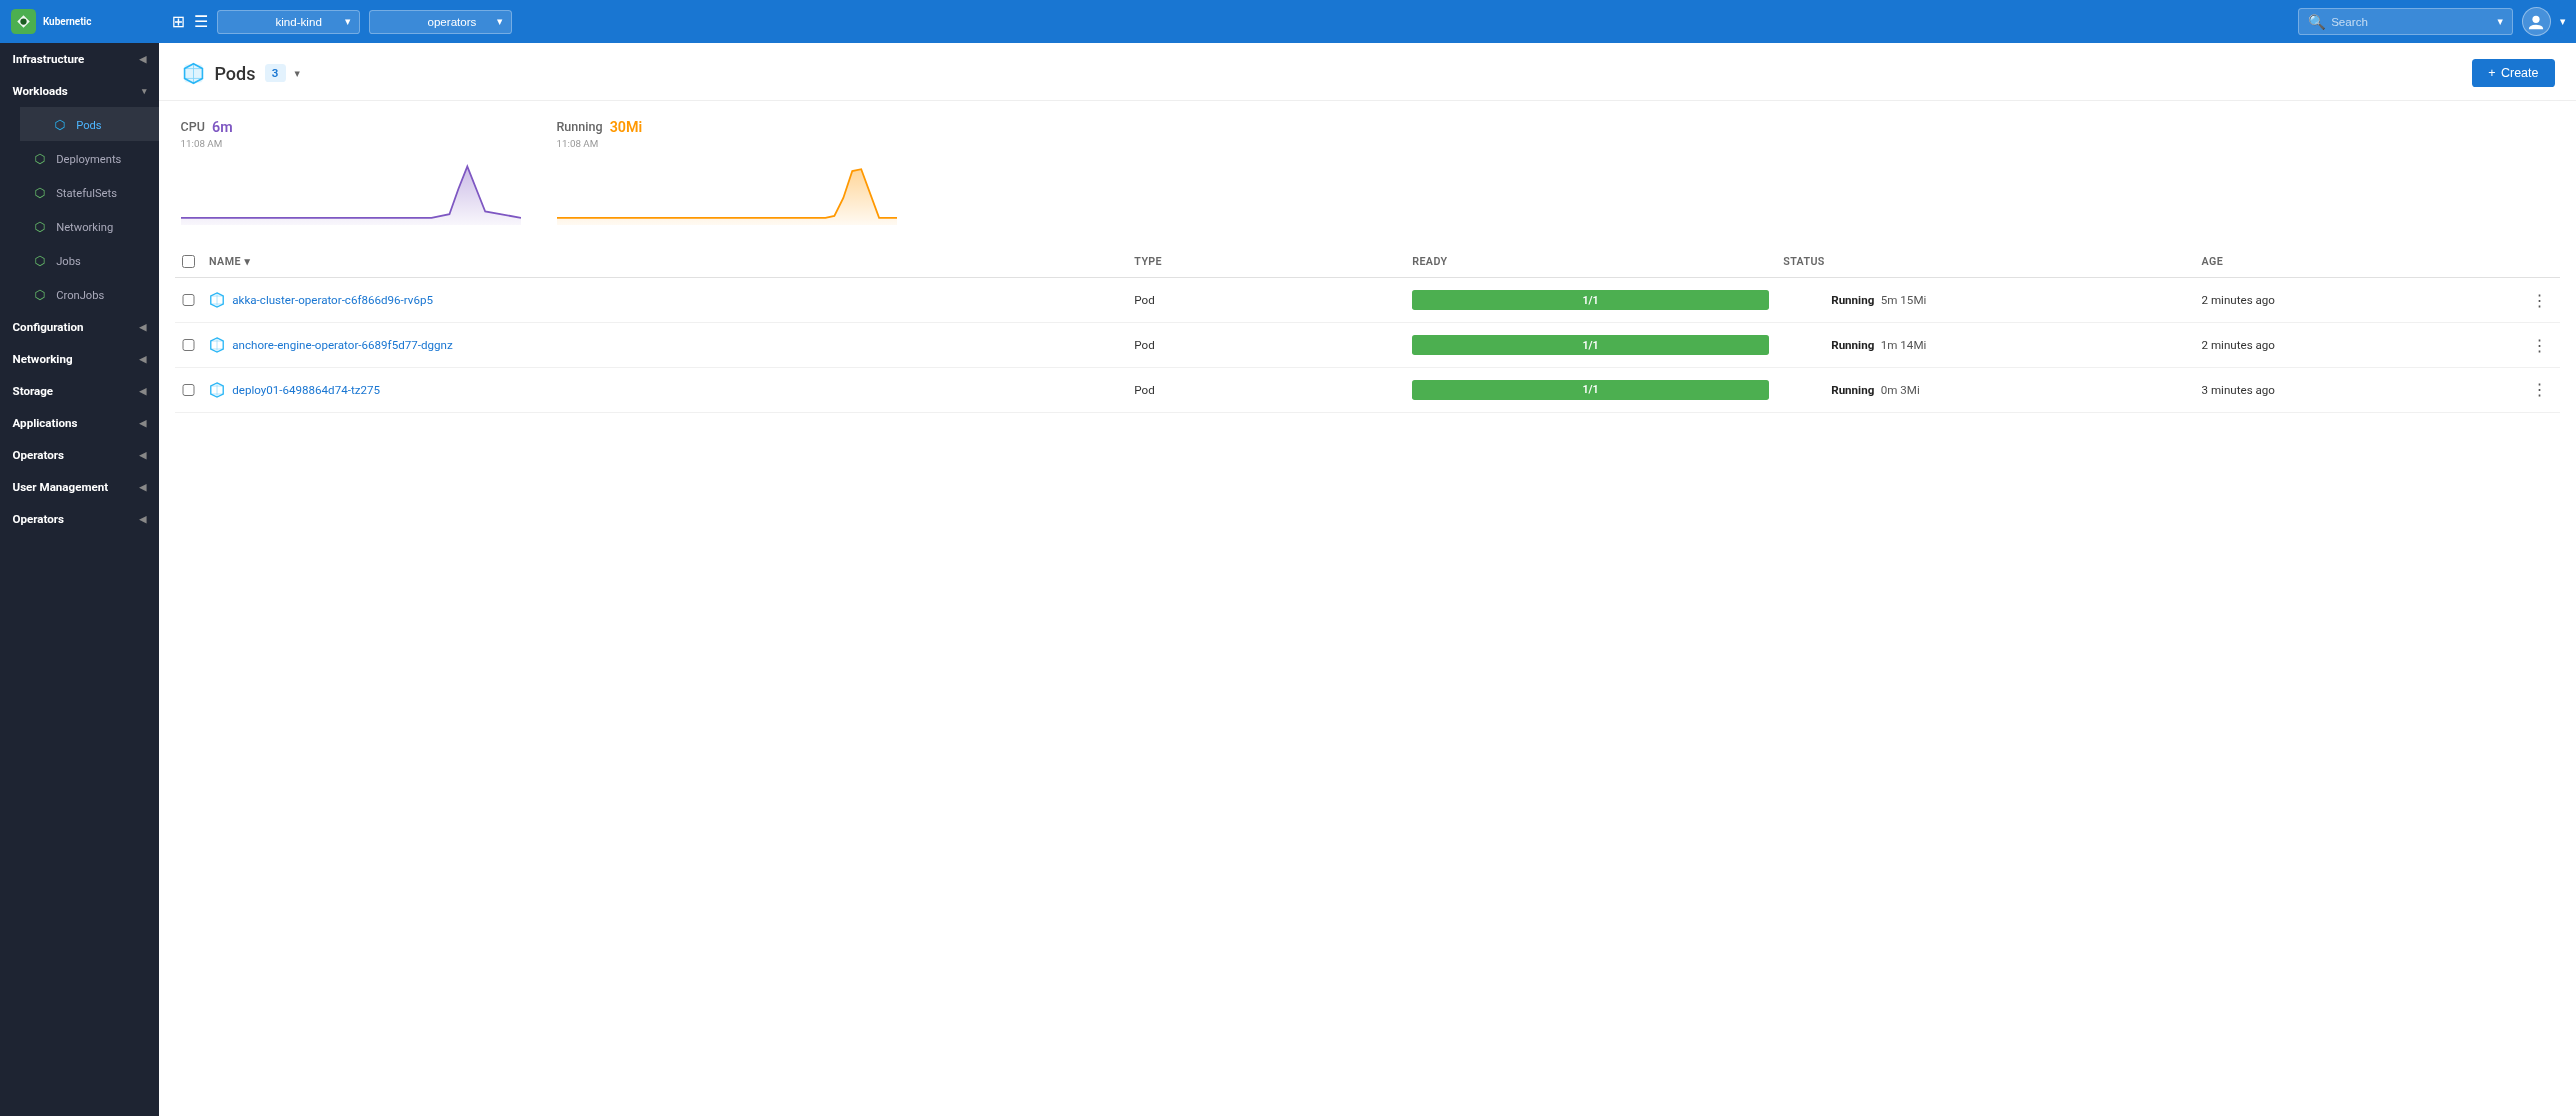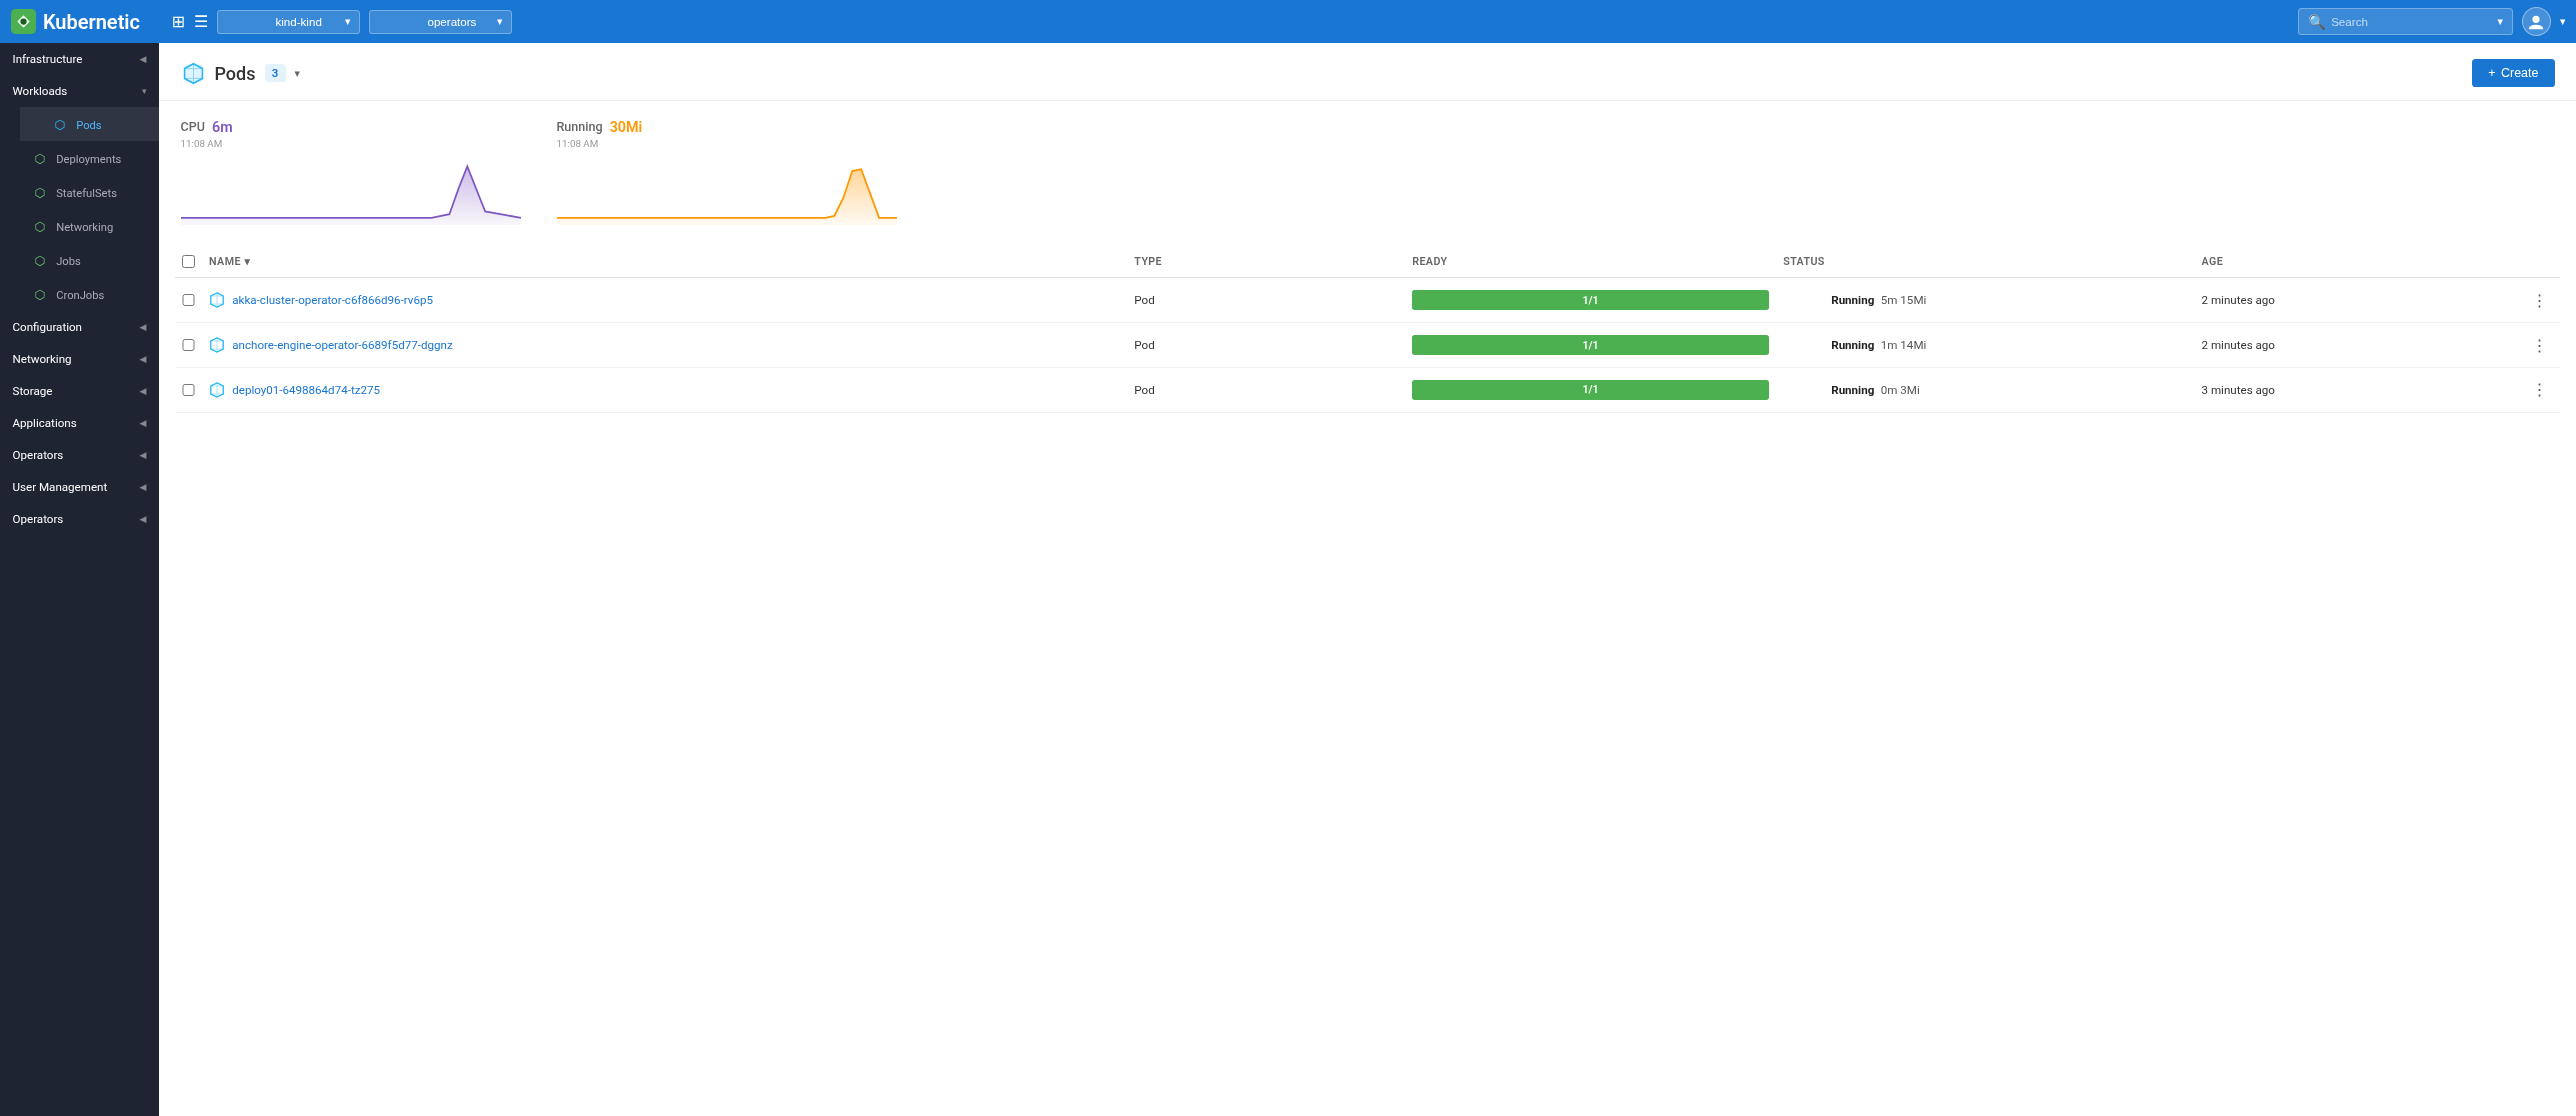--- a/index.html
+++ b/index.html
@@ -14,21 +14,21 @@
       padding: 0 10.7px;
       gap: 9px;
       flex-shrink: 0;
       z-index: 100;
     }
     .topnav-logo {
       display: flex;
       align-items: center;
       gap: 7.2px;
       color: white;
-      font-size: 20px;
+      font-size: 10px;
       font-weight: 600;
       width: 152px;
       flex-shrink: 0;
     }
     .logo-icon {
       width: 25px;
       height: 25px;
     }
     .topnav-controls {
       display: flex;
@@ -122,21 +122,21 @@
       align-items: center;
       justify-content: space-between;
       padding: 9px 12.5px;
       color: #ccc;
       font-size: 11.6px;
       cursor: pointer;
       transition: background 0.15s;
     }
     .sidebar-item.section-header {
       color: #ffffff;
-      font-weight: 400;
+      font-weight: 700;
       font-size: 11.6px;
     }
     .sidebar-item.sub-item {
       padding-left: 32px;
       color: #aab;
       font-size: 11.2px;
     }
     .sidebar-item.sub-item.active {
       color: #4db6ff;
     }

